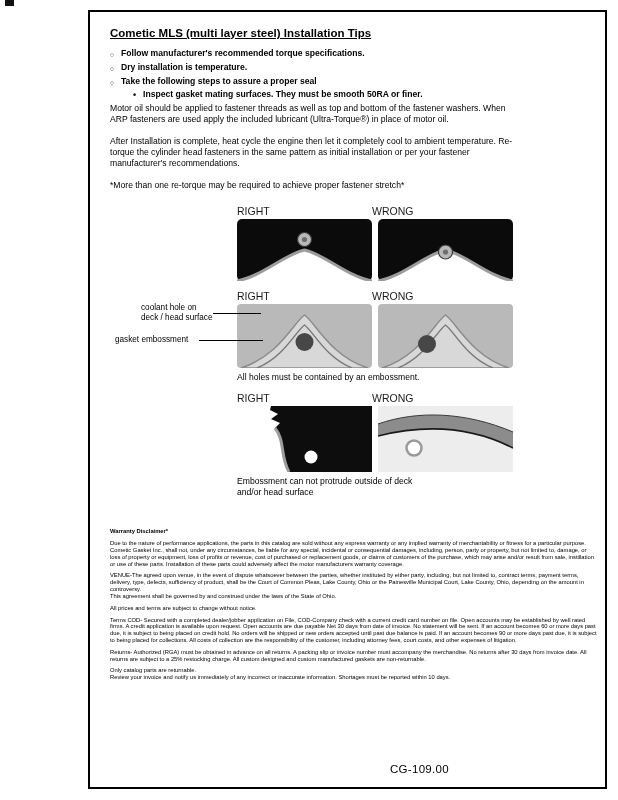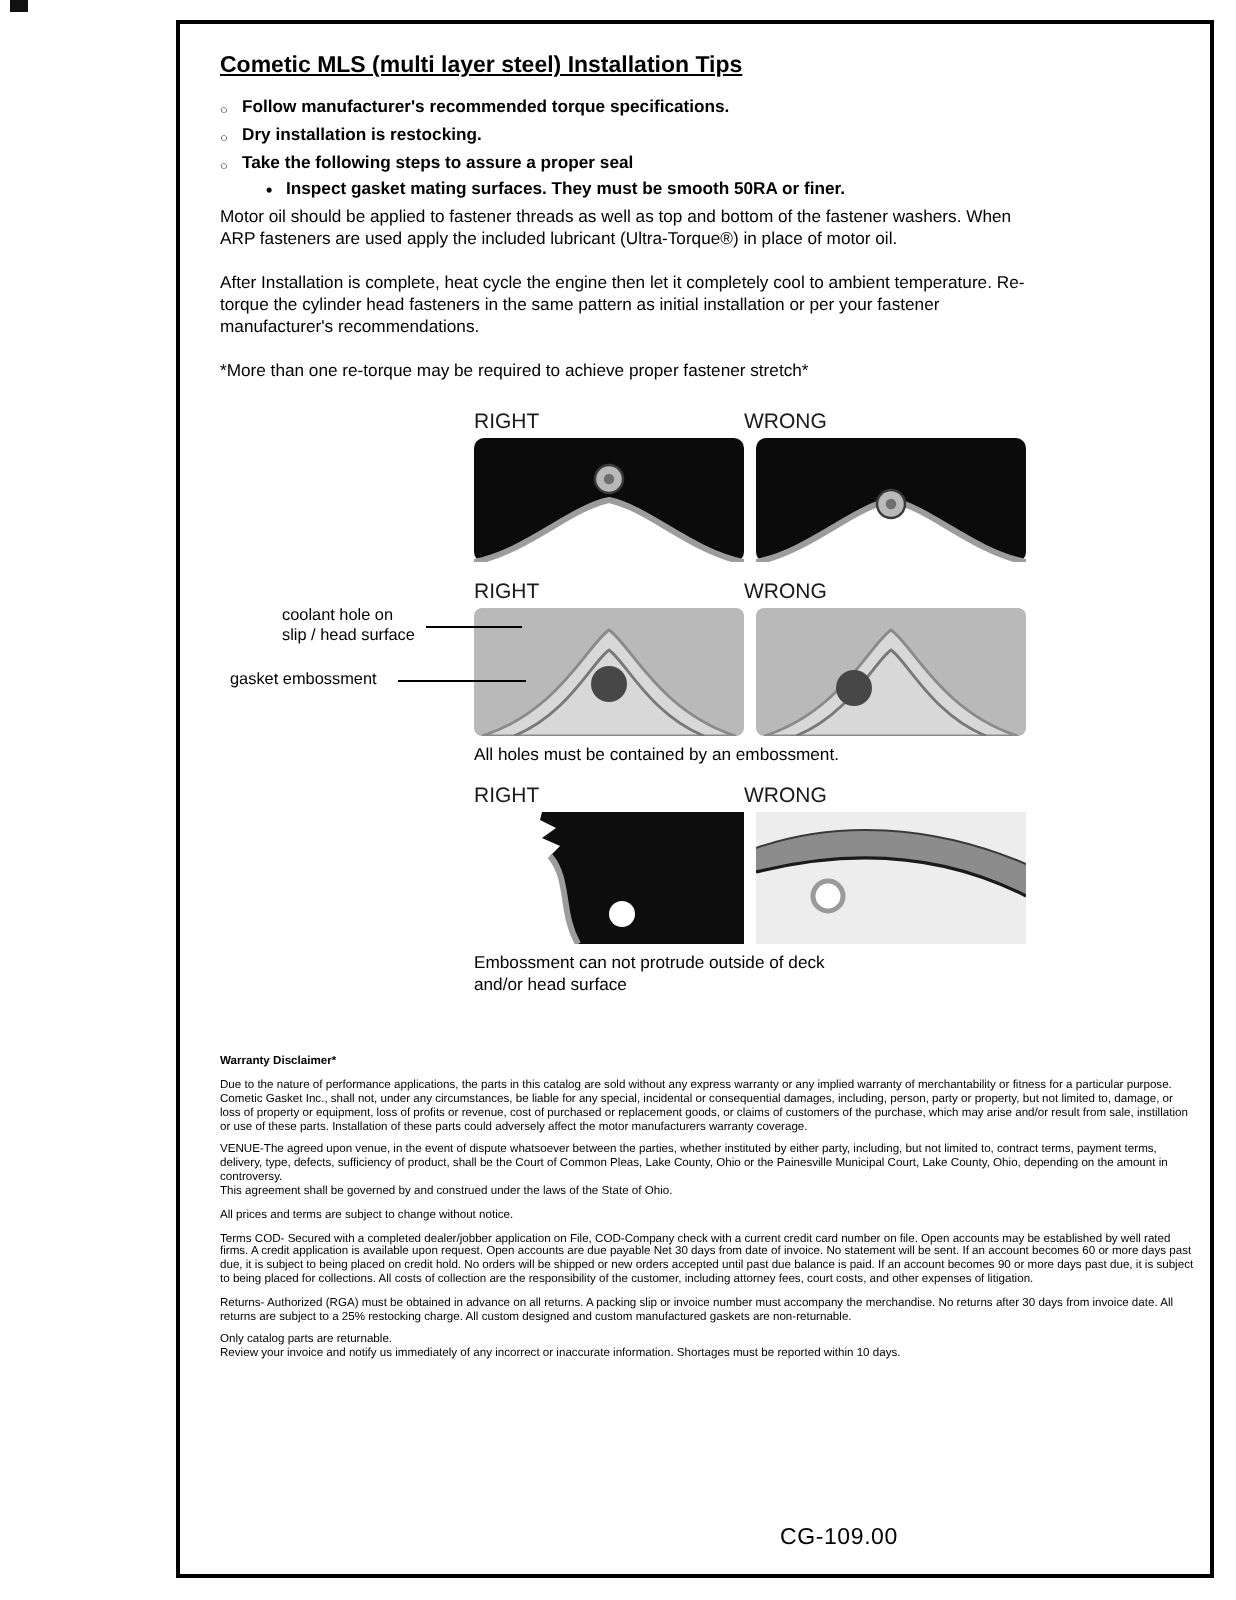--- a/index.html
+++ b/index.html
@@ -53,21 +53,21 @@
 
   <h1 class="title">Cometic MLS (multi layer steel) Installation Tips</h1>
 
   <ul class="tips">
     <li class="tip">
       <span class="b-circle"></span>
       <span>Follow manufacturer's recommended torque specifications.</span>
     </li>
     <li class="tip">
       <span class="b-circle"></span>
-      <span>Dry installation is restocking.</span>
+      <span>Dry installation is temperature.</span>
     </li>
     <li class="tip">
       <span class="b-circle"></span>
       <div>
         <span>Take the following steps to assure a proper seal</span>
         <ul class="subtips">
           <li class="subtip">
             <span class="b-dot"></span>
             <span>Inspect gasket mating surfaces.  They must be smooth 50RA or finer.</span>
           </li>
@@ -104,21 +104,21 @@
             <path d="M0 62 C26 57 48 35 67.5 31 C87 35 109 57 135 62" fill="none" stroke="#9c9c9c" stroke-width="3"></path>
             <circle cx="67.5" cy="33" r="7" fill="#b9b9b9" stroke="#3a3a3a" stroke-width="1.2"></circle>
             <circle cx="67.5" cy="33" r="2.6" fill="#6e6e6e"></circle>
           </svg>
         </div>
       </div>
     </div>
 
     <div class="drow">
       <div class="callout callout-coolant">coolant hole on
-slip / head surface</div>
+deck / head surface</div>
       <div class="callout-line line-coolant"></div>
       <div class="callout callout-emboss">gasket embossment</div>
       <div class="callout-line line-emboss"></div>
       <div class="dheader">
         <span>RIGHT</span>
         <span>WRONG</span>
       </div>
       <div class="dfigs">
         <div class="dfig">
           <svg viewBox="0 0 135 64">

